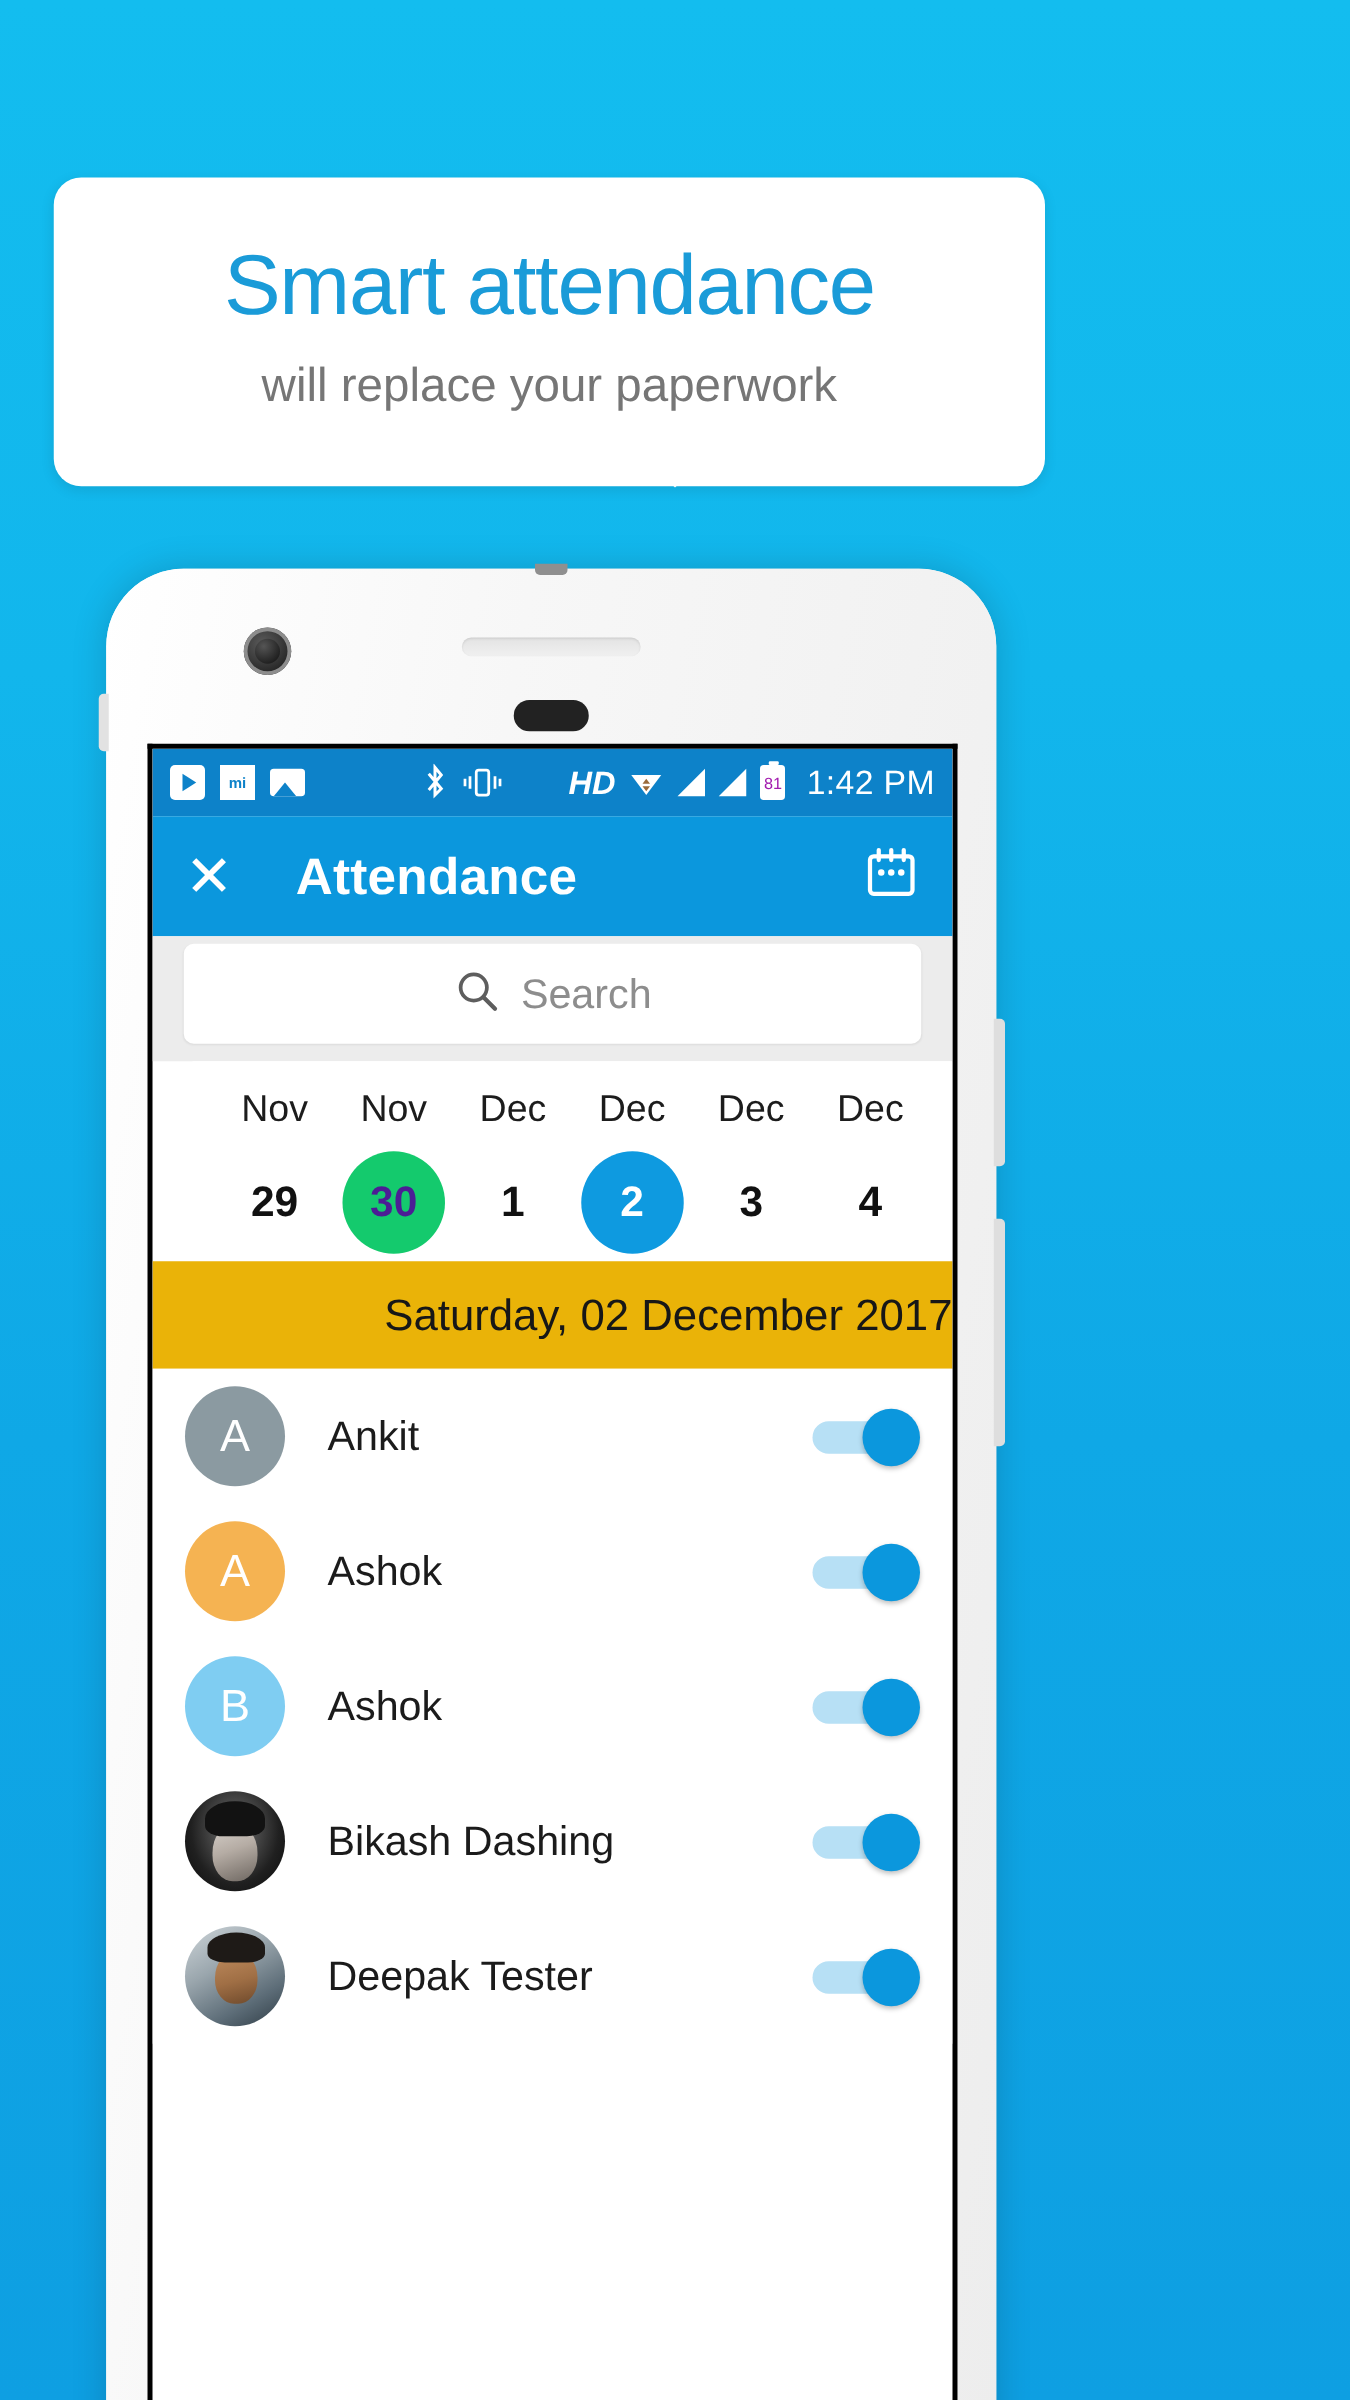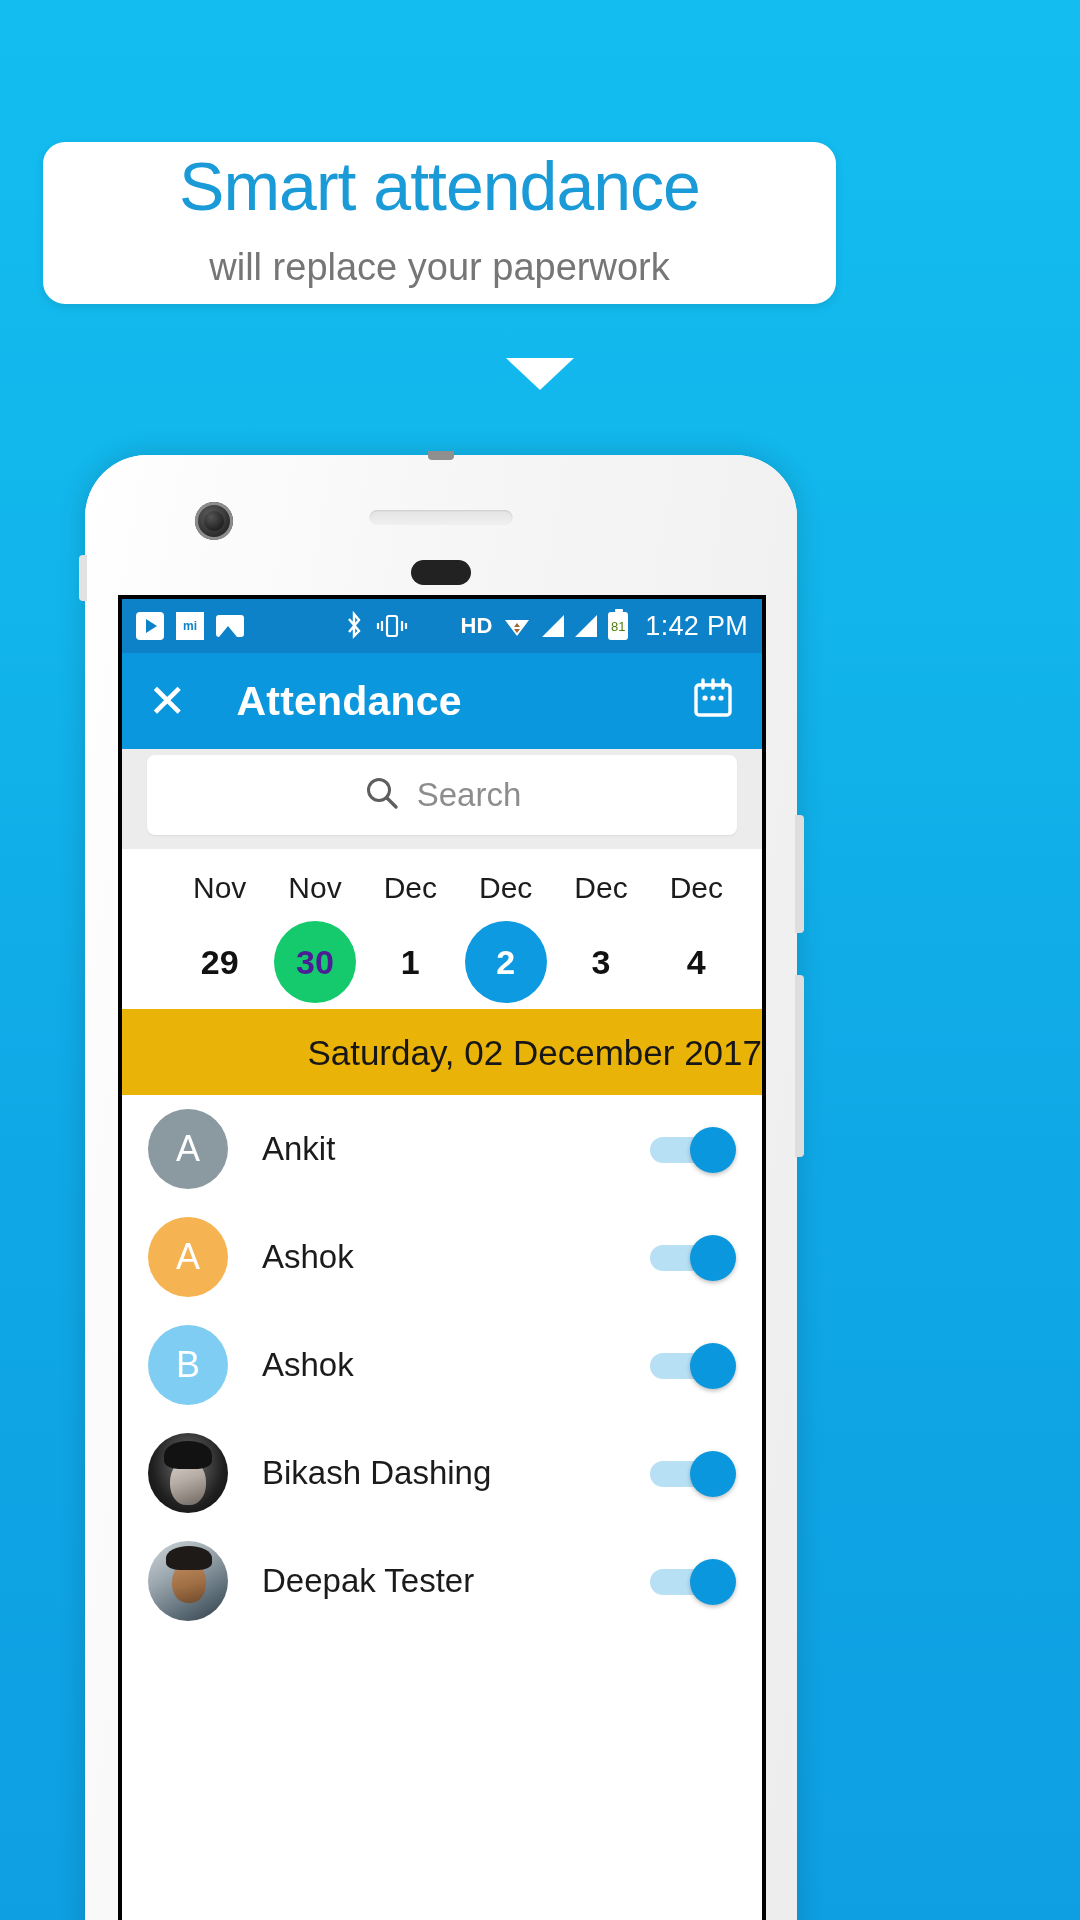--- a/index.html
+++ b/index.html
@@ -5,21 +5,21 @@
   * { margin:0; padding:0; box-sizing:border-box; }
   html,body { width:1080px; height:1920px; overflow:hidden; }
   body {
     font-family:"Liberation Sans", sans-serif;
     background: linear-gradient(180deg,#13bdef 0%, #12b6ec 28%, #0fa8e6 60%, #0e9fe2 100%);
     position:relative;
   }
 
   
   .callout {
-    position:absolute; left:43px; top:142px; width:793px; height:162px;
+    position:absolute; left:43px; top:142px; width:793px; height:247px;
     background:#ffffff; border-radius:22px;
     box-shadow:0 3px 10px rgba(0,0,0,0.10);
     display:flex; flex-direction:column; align-items:center; justify-content:center;
   }
   .callout-title {
     font-size:68px; color:#1a9bd8; font-weight:400; letter-spacing:-1px;
     line-height:1.0; margin-top:-6px;
   }
   .callout-sub {
     font-size:38px; color:#767676; font-weight:400; margin-top:26px;
@@ -109,27 +109,27 @@
     font-size:12px;color:#0d82c9;font-weight:bold;
   }
   .ic-img {
     width:28px;height:22px;background:#fff;border-radius:3px;position:relative;overflow:hidden;
   }
   .ic-img:after{
     content:"";position:absolute;left:3px;bottom:0;
     border-left:9px solid transparent;border-right:9px solid transparent;
     border-bottom:11px solid #0d82c9;
   }
-  .hd-text { font-size:22px; font-weight:bold;margin-left:41px; }
+  .hd-text { font-size:26px; font-style:italic; font-weight:bold;margin-left:41px; }
   .tri-signal {
     width:0;height:0;border-left:22px solid transparent;border-bottom:22px solid #ffffff;
   }
   .batt {
     width:20px;height:28px;border:2px solid #ffffff;border-radius:3px;position:relative;
-    font-size:13px;display:flex;align-items:center;justify-content:center;color:#4d7c0f;
+    font-size:13px;display:flex;align-items:center;justify-content:center;color:#a21caf;
     background:#ffffff;
   }
   .batt:before{content:"";position:absolute;top:-5px;left:5px;width:8px;height:3px;background:#fff;border-radius:1px;}
 
   
   .toolbar {
     height:96px; background:#0b97dd; display:flex; align-items:center; padding:0 26px;
     color:#ffffff;
   }
   .close-x { font-size:46px; line-height:1; font-weight:300; }

